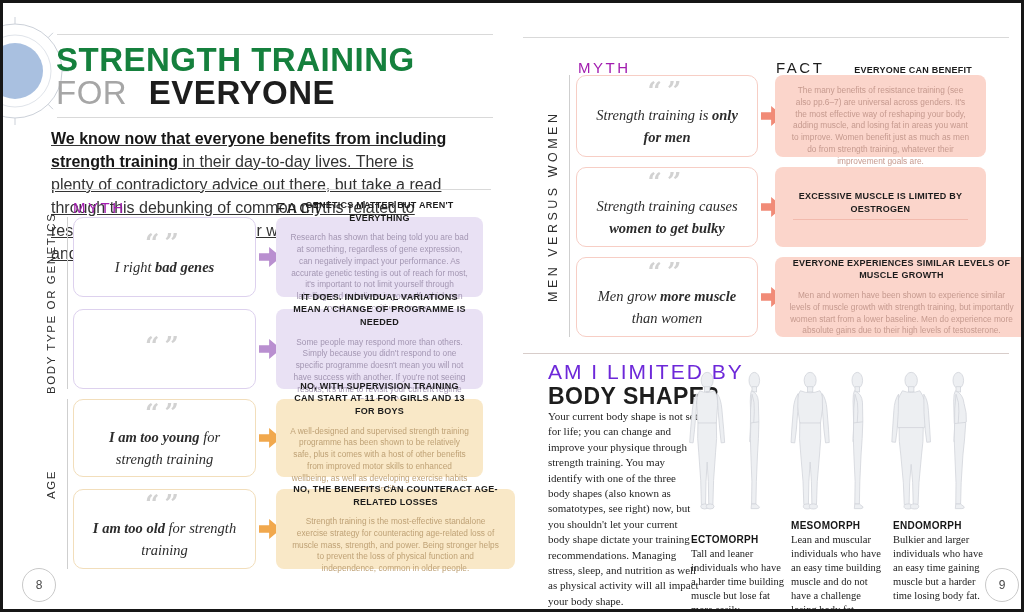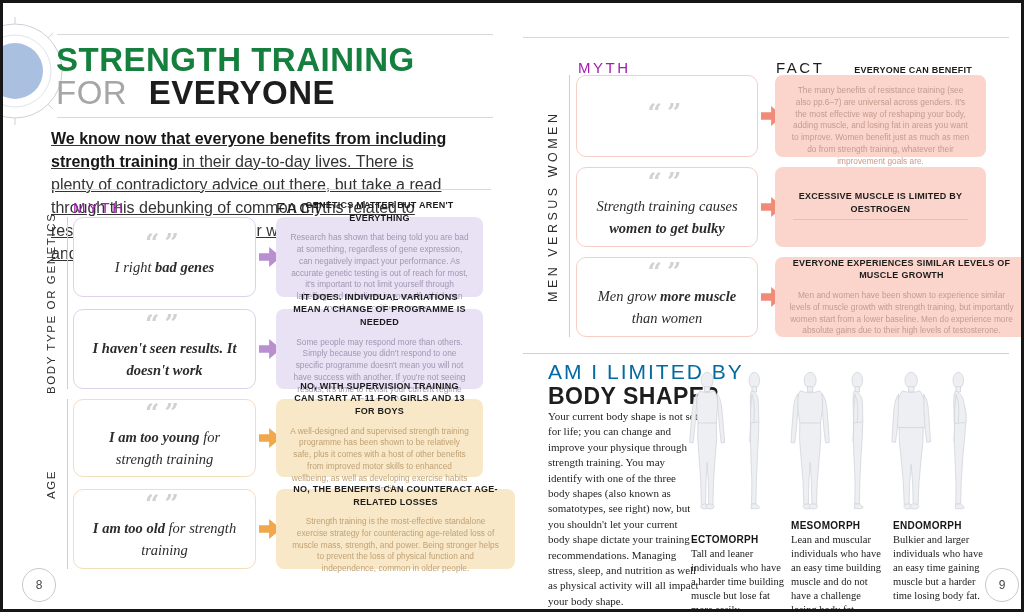--- a/index.html
+++ b/index.html
@@ -68,21 +68,21 @@
   .theme-tan .fact-sep{background:#e7d3a4;}
   .theme-tan .fact-body{color:#bfa276;}
 
   .theme-pink .myth-box{border-color:#f7cec5;}
   .theme-pink .fact-box{background:#fbd5cb;}
   .theme-pink .arrow{background:#f18b77;}
   .theme-pink .fact-sep{background:#f2baad;}
   .theme-pink .fact-body{color:#c69a8f;}
 
   
-  .bs-title-light{font-size:21px;letter-spacing:2px;color:#0369a1;font-weight:400;line-height:1;}
+  .bs-title-light{font-size:21px;letter-spacing:2px;color:#6d28d9;font-weight:400;line-height:1;}
   .bs-title-bold{font-size:23px;letter-spacing:.5px;color:#1d1d1d;font-weight:700;line-height:1;}
   .bs-paragraph{font-family:"Liberation Serif",serif;font-size:11px;line-height:1.4;
     color:#1f1f1f;width:152px;}
   .somatotype-caption{position:absolute;width:95px;}
   .somatotype-name{font-size:10px;font-weight:700;letter-spacing:.3px;color:#161616;margin-bottom:2px;}
   .somatotype-desc{font-family:"Liberation Serif",serif;font-size:10.5px;line-height:1.33;color:#222;}
   .figpair{position:absolute;width:92px;height:145px;}
   .figpair path,.figpair ellipse,.figpair rect{fill:#edeff2;stroke:#d2d5db;stroke-width:.7;}
 
   
@@ -139,21 +139,20 @@
     <div class="fact-box" style="left:203px;width:207px;">
       <div class="fact-title">GENETICS MATTER BUT AREN'T EVERYTHING</div>
       <div class="fact-sep"></div>
       <div class="fact-body">Research has shown that being told you are bad at something, regardless of gene expression, can negatively impact your performance. As accurate genetic testing is out of reach for most, it's important to not limit yourself through labelling and to believe in yourself, which can produce a positive outcome.</div>
     </div>
   </div>
 
   <div class="row theme-purple" style="left:70px;top:306px;width:410px;height:80px;">
     <div class="myth-box">
       <div class="quotes"><span>“</span><span>”</span></div>
-      <div class="myth-text"><span></span><b>I haven't seen results. It doesn't work</b><span></span></div>
     </div>
     <div class="arrow" style="left:186px;top:28px;"></div>
     <div class="fact-box" style="left:203px;width:207px;">
       <div class="fact-title">IT DOES. INDIVIDUAL VARIATIONS MEAN A CHANGE OF PROGRAMME IS NEEDED</div>
       <div class="fact-sep"></div>
       <div class="fact-body">Some people may respond more than others. Simply because you didn't respond to one specific programme doesn't mean you will not have success with another. If you're not seeing results, it's time to revisit your current regime (see p.198).</div>
     </div>
   </div>
 
   <div class="row theme-tan" style="left:70px;top:396px;width:410px;height:78px;">
@@ -187,20 +186,21 @@
   <div class="rule" style="left:520px;top:34px;width:486px;"></div>
   <div class="abs col-header myth" style="left:575px;top:56px;">MYTH</div>
   <div class="abs col-header fact" style="left:773px;top:56px;">FACT</div>
 
   <div class="rail" style="left:566px;top:72px;height:262px;"></div>
   <div class="vlabel" style="left:538px;top:72px;height:262px;width:24px;letter-spacing:3.5px;font-size:12.5px;">MEN VERSUS WOMEN</div>
 
   <div class="row theme-pink" style="left:573px;top:72px;width:412px;height:82px;">
     <div class="myth-box" style="width:182px;">
       <div class="quotes"><span>“</span><span>”</span></div>
+      <div class="myth-text"><span>Strength training is </span><b>only for men</b><span></span></div>
     </div>
     <div class="arrow" style="left:185px;top:29px;"></div>
     <div class="fact-box" style="left:199px;width:211px;">
       <div class="fact-title">EVERYONE CAN BENEFIT</div>
       <div class="fact-sep"></div>
       <div class="fact-body">The many benefits of resistance training (see also pp.6–7) are universal across genders. It's the most effective way of reshaping your body, adding muscle, and losing fat in areas you want to improve. Women benefit just as much as men do from strength training, whatever their improvement goals are.</div>
     </div>
   </div>
 
   <div class="row theme-pink" style="left:573px;top:164px;width:412px;height:80px;">

